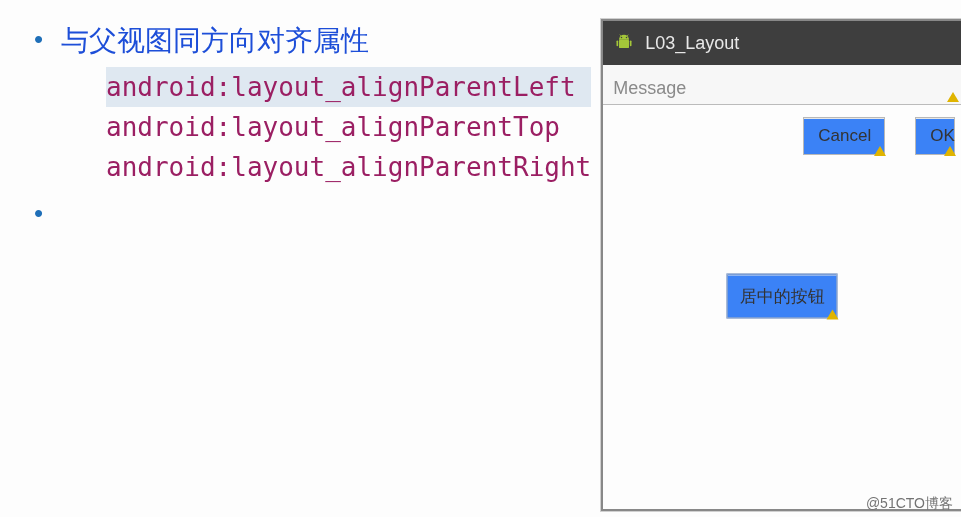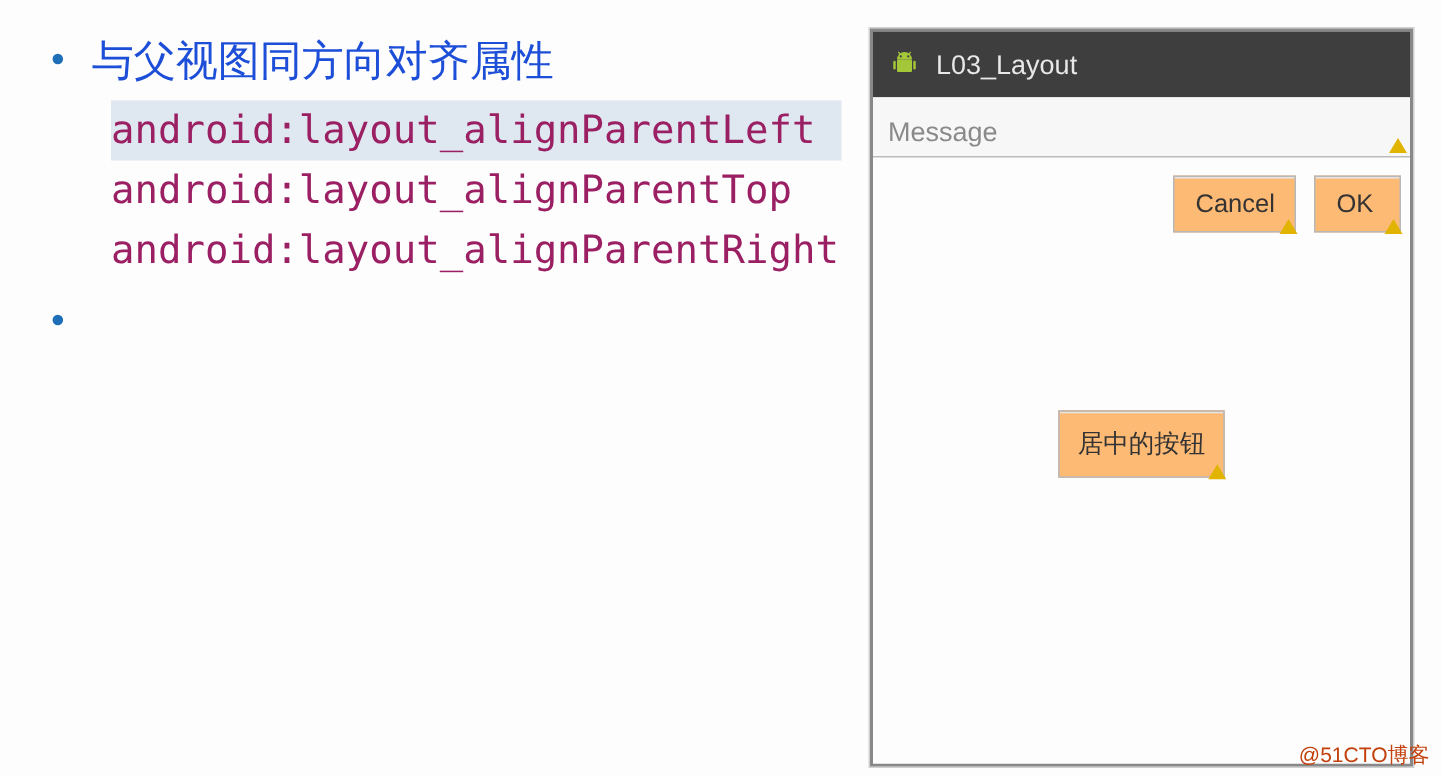--- a/index.html
+++ b/index.html
@@ -36,21 +36,21 @@
     margin-right: 18px;
     margin-left: 4px;
   }
   .bullet-text {
     color: #1d4ed8;
     font-size: 28px;
     line-height: 40px;
     font-weight: 500;
   }
   .props {
-    margin-left: 44px;
+    margin-left: 76px;
     margin-top: 4px;
     margin-bottom: 8px;
   }
   .prop {
     font-family: "Consolas", "Menlo", monospace;
     font-size: 26px;
     line-height: 40px;
     color: #9b1f63;
     white-space: nowrap;
   }
@@ -108,48 +108,48 @@
     background: #f7f7f7;
     color: #8a8a8a;
     font-size: 18px;
     padding: 8px 10px 0 10px;
     box-sizing: border-box;
     display: flex;
     align-items: center;
   }
   .btn {
     position: absolute;
-    background: #fdba74;
+    background: #3b82f6;
     border: 1px solid #b8b8b8;
     color: #333;
     font-size: 17px;
     padding: 8px 14px;
     box-shadow: inset 0 1px 0 #e6e6e6;
   }
   .btn-cancel { top: 52px; right: 76px; width: 82px; text-align: center; box-sizing: border-box;}
-  .btn-ok     { top: 52px; right: 6px;  width: 58px; text-align: left; box-sizing: border-box;}
+  .btn-ok     { top: 52px; right: 6px;  width: 40px; text-align: left; box-sizing: border-box;}
   .btn-center {
     top: 50%; left: 50%;
     transform: translate(-50%, -30%);
     font-size: 17px;
     padding: 10px 12px;
     white-space: nowrap;
   }
   .warn {
     position: absolute;
     width: 0; height: 0;
     border-left: 6px solid transparent;
     border-right: 6px solid transparent;
     border-bottom: 10px solid #e0b400;
   }
   .watermark {
     position: absolute;
     right: 8px;
     bottom: 4px;
-    color: #c2410c;
+    color: #737373;
     font-size: 14px;
     font-family: sans-serif;
   }
 </style>
 </head>
 <body>
 
 <div class="slide">
   <div class="left-col">
 

